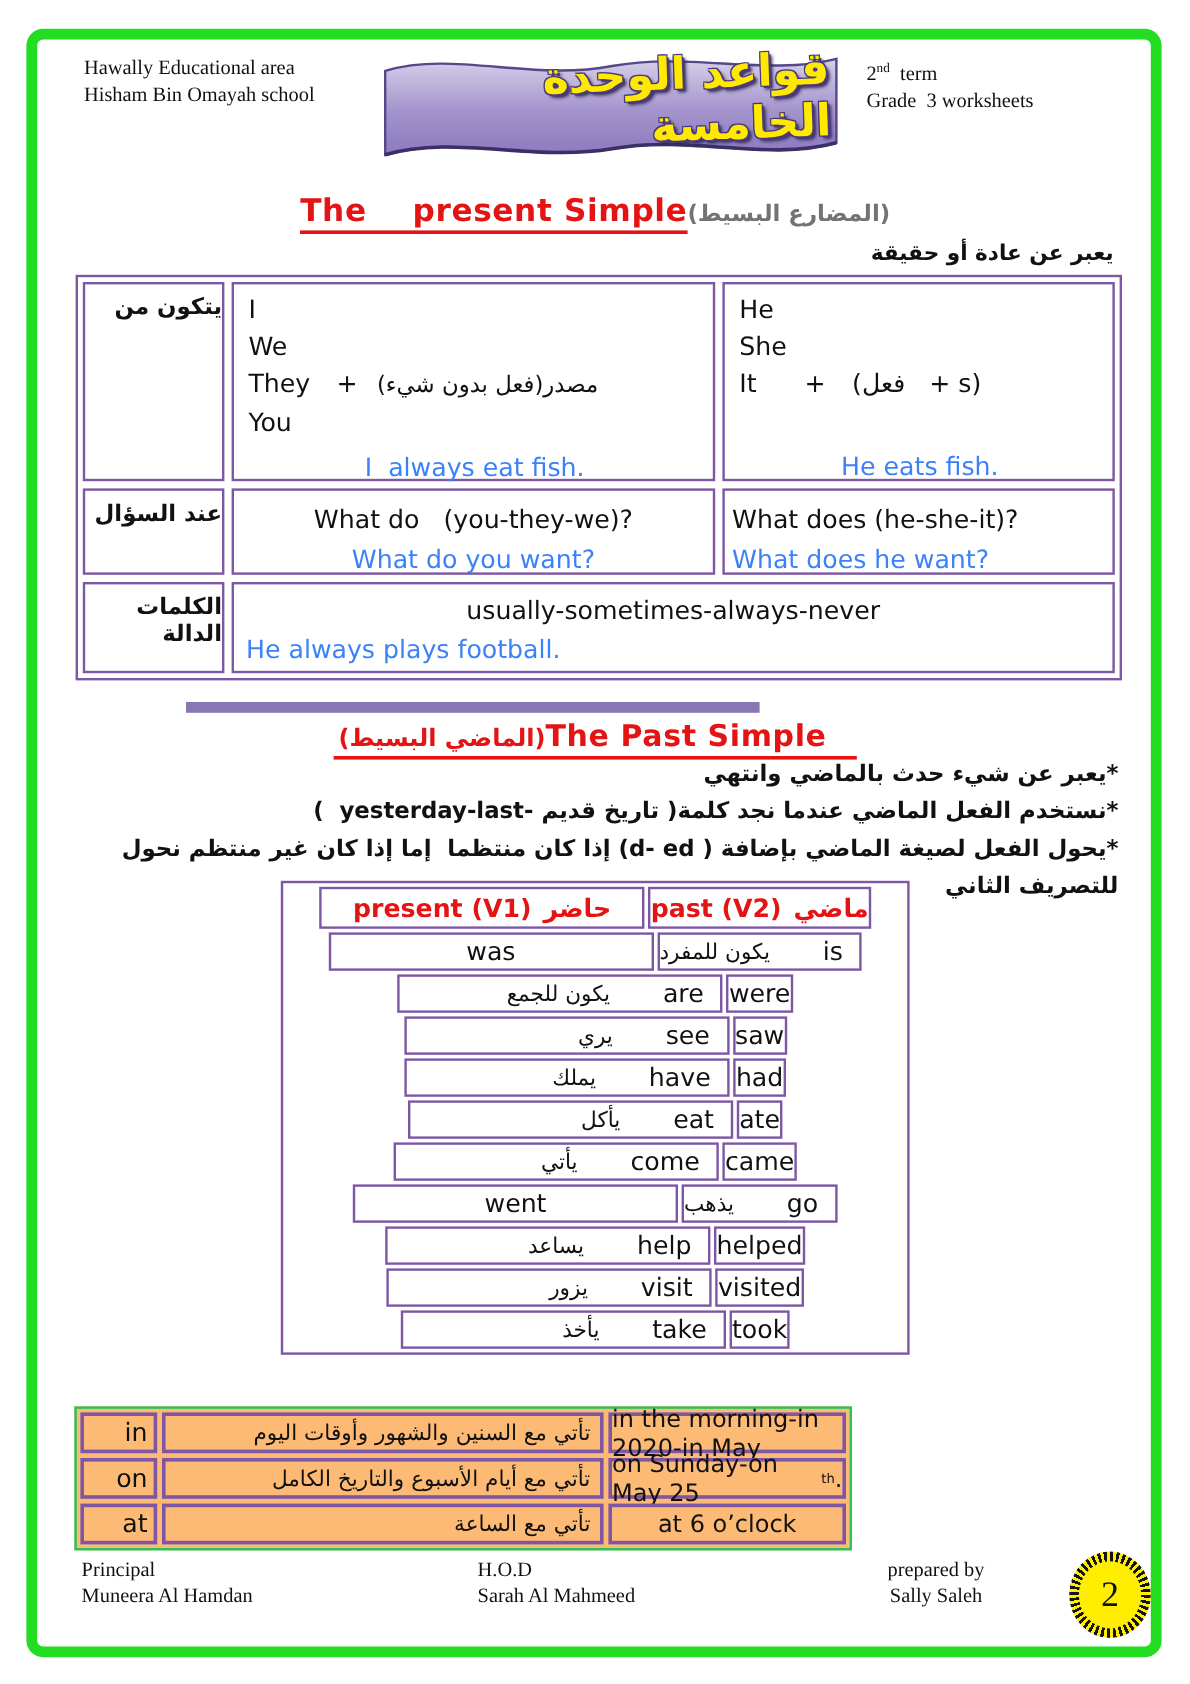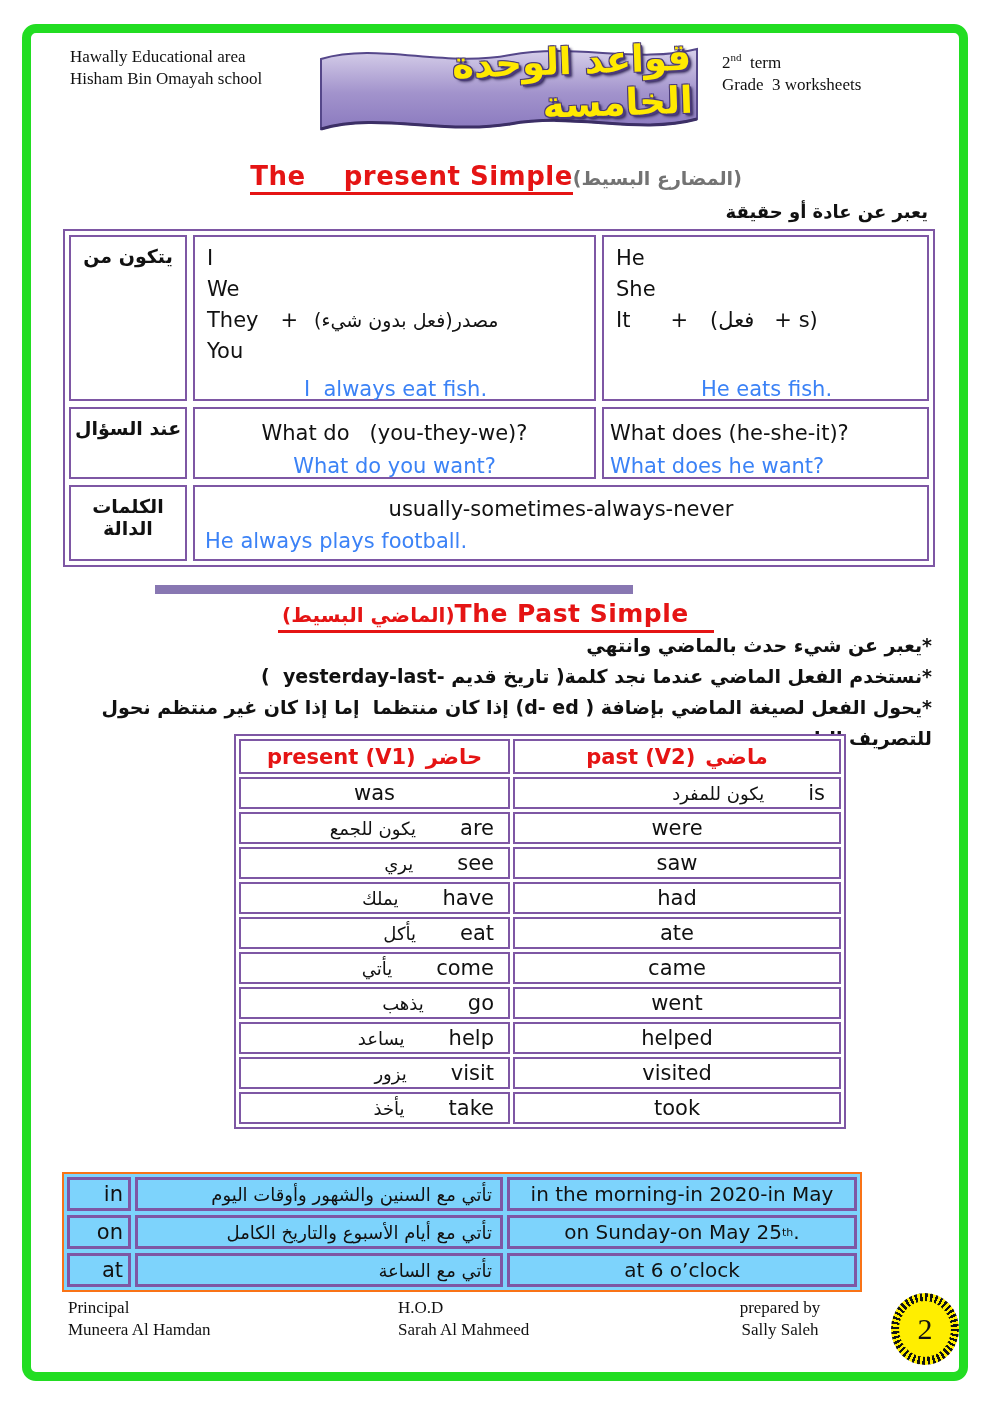--- a/index.html
+++ b/index.html
@@ -33,51 +33,51 @@
               border-bottom:3px solid #e51414; padding-bottom:1px; white-space:pre; }
   .title-ar { font-size:19px; font-weight:bold; color:#737373; }
   .subtitle { position:absolute; right:64px; top:201px; font-size:18px; font-weight:bold; direction:rtl; }
 
   
   .rules-table { position:absolute; left:63px; top:229px; width:872px;
                  border:2px solid #7e57a4; padding:4px;
                  display:grid; grid-template-columns:118px 403px 1fr;
                  grid-template-rows:166px 72px 76px; gap:6px; background:#fff; }
   .cell { border:2px solid #7e57a4; background:#fff; }
-  .label-cell { direction:rtl; text-align:center; font-weight:bold; font-size:19px; padding-top:8px; }
+  .label-cell { direction:rtl; font-weight:bold; font-size:19px; padding-top:8px; }
   .pron-cell { padding:6px 10px 4px 12px; font-size:21px; line-height:31px; }
   .plus { display:inline-block; margin:0 16px 0 22px; }
   .plus-wide { display:inline-block; margin:0 22px 0 40px; }
   .ar-inline { font-size:19px; }
   .cell-example { font-size:21px; margin-top:7px; }
   .qa-cell { padding:8px 6px 4px 6px; font-size:21px; line-height:33px; }
   .kw-cell { padding:6px 10px; font-size:21px; line-height:32px; }
 
   
   .divider { position:absolute; left:155px; top:585px; width:478px; height:9px; background:#8877b2; }
   .past-title { position:absolute; left:0; top:599px; width:100%; text-align:center; }
   .past-title-inner { display:inline-block; border-bottom:3px solid #e51414; padding:0 16px 2px 4px; }
   .past-title-ar { font-size:20px; font-weight:bold; color:#e51414; }
   .past-title-en { font-size:25px; font-weight:bold; letter-spacing:.5px; color:#e51414; white-space:pre; }
   .bullets { position:absolute; left:70px; right:60px; top:630px; direction:rtl; text-align:right;
              font-size:19px; font-weight:bold; line-height:31px; }
 
   
-  .verb-table { position:absolute; left:234px; top:734px; width:612px;
-                border:2px solid #7e57a4; padding:3px; display:flex; flex-direction:column; gap:3px; background:#fff; }
+  .verb-table { position:absolute; left:234px; top:734px; width:524px;
+                border:2px solid #7e57a4; padding:3px; display:flex; flex-direction:column; gap:3px; background:#fff;align-items:center; }
   .verb-row { display:grid; grid-template-columns:271px 1fr; gap:3px; }
   .verb-row .cell { height:32px; display:flex; align-items:center; }
   .verb-row .head { height:35px; justify-content:center; gap:10px; color:#e51414; font-weight:bold; font-size:21px; }
   .v1-cell { justify-content:flex-end; gap:44px; padding-right:14px; font-size:21px; }
   .v1-ar { font-size:18px; }
   .v2-cell { justify-content:center; font-size:21px; }
 
   
-  .prep-table { position:absolute; left:62px; top:1172px; width:800px;
-                border:2px solid #f97316; padding:3px; display:flex; flex-direction:column; gap:4px; background:#7dd3fc; }
+  .prep-table { position:absolute; left:62px; top:1172px; width:648px;
+                border:2px solid #22c55e; padding:3px; display:flex; flex-direction:column; gap:4px; background:#fdba74; }
   .prep-row { display:grid; grid-template-columns:64px 368px 1fr; gap:4px; }
   .prep-row > div { border:3px solid #7e57a4; height:34px; display:flex; align-items:center; }
   .prep-name { justify-content:flex-end; padding-right:5px; font-size:21px; }
   .prep-usage { direction:rtl; padding-right:8px; font-size:18px; font-weight:normal; }
   .prep-ex { justify-content:center; font-size:20px; }
 
   
   .footer { position:absolute; left:68px; top:1297px; width:824px; height:50px;
             font-family:"Liberation Serif", serif; font-size:17px; line-height:22px; }
   .footer-left  { position:absolute; left:0; top:0; }
@@ -227,25 +227,25 @@
       <div class="cell v2-cell">ate</div>
     </div>
     <div class="verb-row">
       <div class="cell v1-cell">
           <span class="v1-ar">يأتي</span>
           <span>come</span>
         </div>
       <div class="cell v2-cell">came</div>
     </div>
     <div class="verb-row">
+      <div class="cell v2-cell">went</div>
       <div class="cell v1-cell">
           <span class="v1-ar">يذهب</span>
           <span>go</span>
         </div>
-      <div class="cell v2-cell">went</div>
     </div>
     <div class="verb-row">
       <div class="cell v1-cell">
           <span class="v1-ar">يساعد</span>
           <span>help</span>
         </div>
       <div class="cell v2-cell">helped</div>
     </div>
     <div class="verb-row">
       <div class="cell v1-cell">

